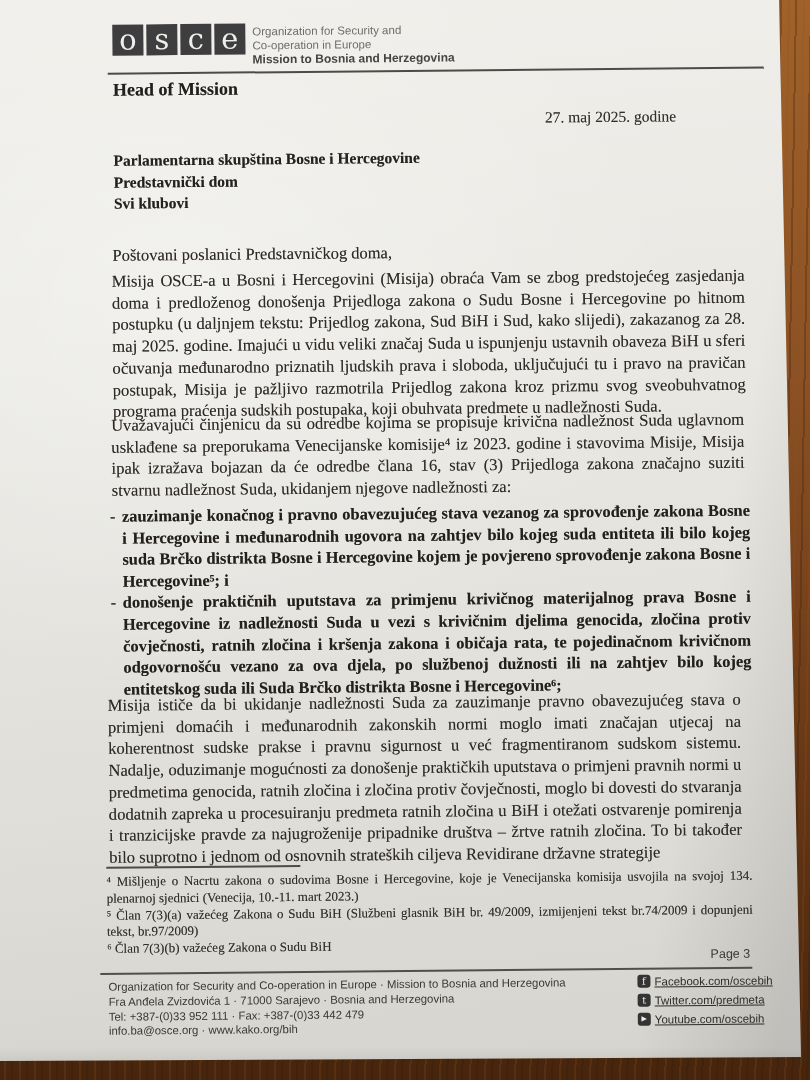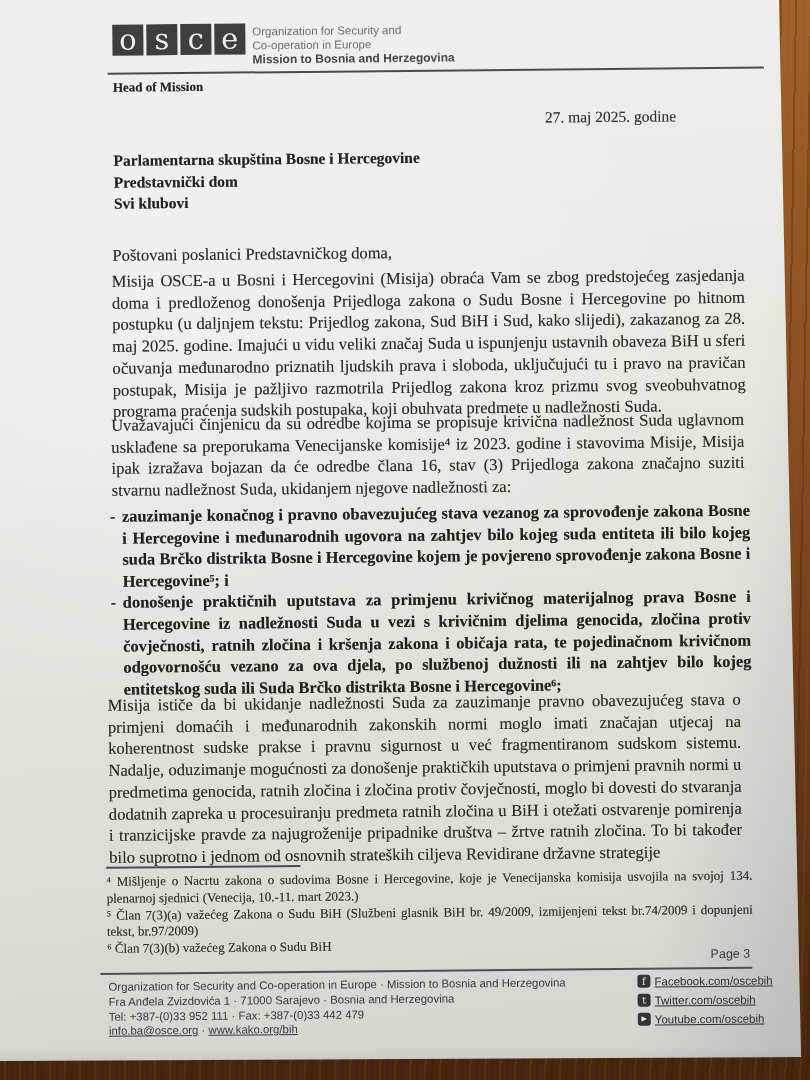--- a/index.html
+++ b/index.html
@@ -41,21 +41,21 @@
   .logo-sq{
     width:31px;height:31px;background:#3e3d3f;color:#efeeea;
     display:flex;align-items:center;justify-content:center;
     font-family:"DejaVu Serif",serif;font-size:29px;line-height:31px;font-weight:400;
     text-shadow:none;
   }
   .org-block{left:257px;top:23px;font-family:"Liberation Sans","DejaVu Sans",sans-serif;
     font-size:11.5px;line-height:14px;color:#6e6d6b;text-shadow:none;}
   .org-block .b3{font-weight:bold;color:#454442;font-size:12px;}
   .rule-header{left:112px;top:70px;width:656px;height:2px;background:#4c4b49;}
-  .hom{left:117px;top:77px;font-weight:bold;font-size:13px;color:#21201e;}
+  .hom{left:117px;top:77px;font-weight:bold;font-size:18px;color:#21201e;}
 
   .date{left:380px;top:110px;width:300px;text-align:right;font-size:15.5px;color:#33302c;}
 
   .recipient{left:117px;top:147px;font-weight:bold;font-size:15.5px;line-height:21.5px;color:#24221f;}
 
   .salut{left:115px;top:243px;font-size:16.5px;}
 
   .para{width:633px;font-size:16.6px;line-height:21.7px;text-align:justify;color:#2e2a26;}
   .p1{left:114px;top:268px;}
   .p2{left:112px;top:412px;}
@@ -73,21 +73,21 @@
   .footnotes .fn{margin:0;}
 
   .pagenum{left:500px;top:950px;width:246px;text-align:right;
     font-family:"Liberation Sans","DejaVu Sans",sans-serif;font-size:12.5px;color:#3a3936;text-shadow:none;}
 
   .rule-footer{left:96px;top:970px;width:652px;height:1.6px;background:#504f4d;}
 
   .footer{left:104px;top:977px;width:520px;
     font-family:"Liberation Sans","DejaVu Sans",sans-serif;
     font-size:11.4px;line-height:14.8px;color:#3a3836;text-shadow:none;}
-  .footer a,.flink{color:#3a3836;text-decoration:underline;}
+  .footer a,.flink{color:#3a3836;}
 
   .social{left:633px;top:974px;width:160px;
     font-family:"Liberation Sans","DejaVu Sans",sans-serif;
     font-size:11.5px;color:#2e2d2b;text-shadow:none;}
   .srow{display:flex;align-items:center;gap:4px;height:19px;}
   .sicon{
     width:13px;height:13px;border-radius:3px;background:#343434;color:#efefef;
     display:flex;align-items:center;justify-content:center;
     font-family:"DejaVu Serif",serif;font-size:10px;line-height:13px;flex:0 0 13px;
   }
@@ -162,21 +162,21 @@
         </div>
       </div>
 
       <div class="abs social">
         <div class="srow">
           <span class="sicon">f</span>
           <span class="slink">Facebook.com/oscebih</span>
         </div>
         <div class="srow">
           <span class="sicon">t</span>
-          <span class="slink">Twitter.com/oscebih</span>
+          <span class="slink">Twitter.com/predmeta</span>
         </div>
         <div class="srow">
           <span class="sicon play">▶</span>
           <span class="slink">Youtube.com/oscebih</span>
         </div>
       </div>
 
     </div>
   </div>
 </div>

